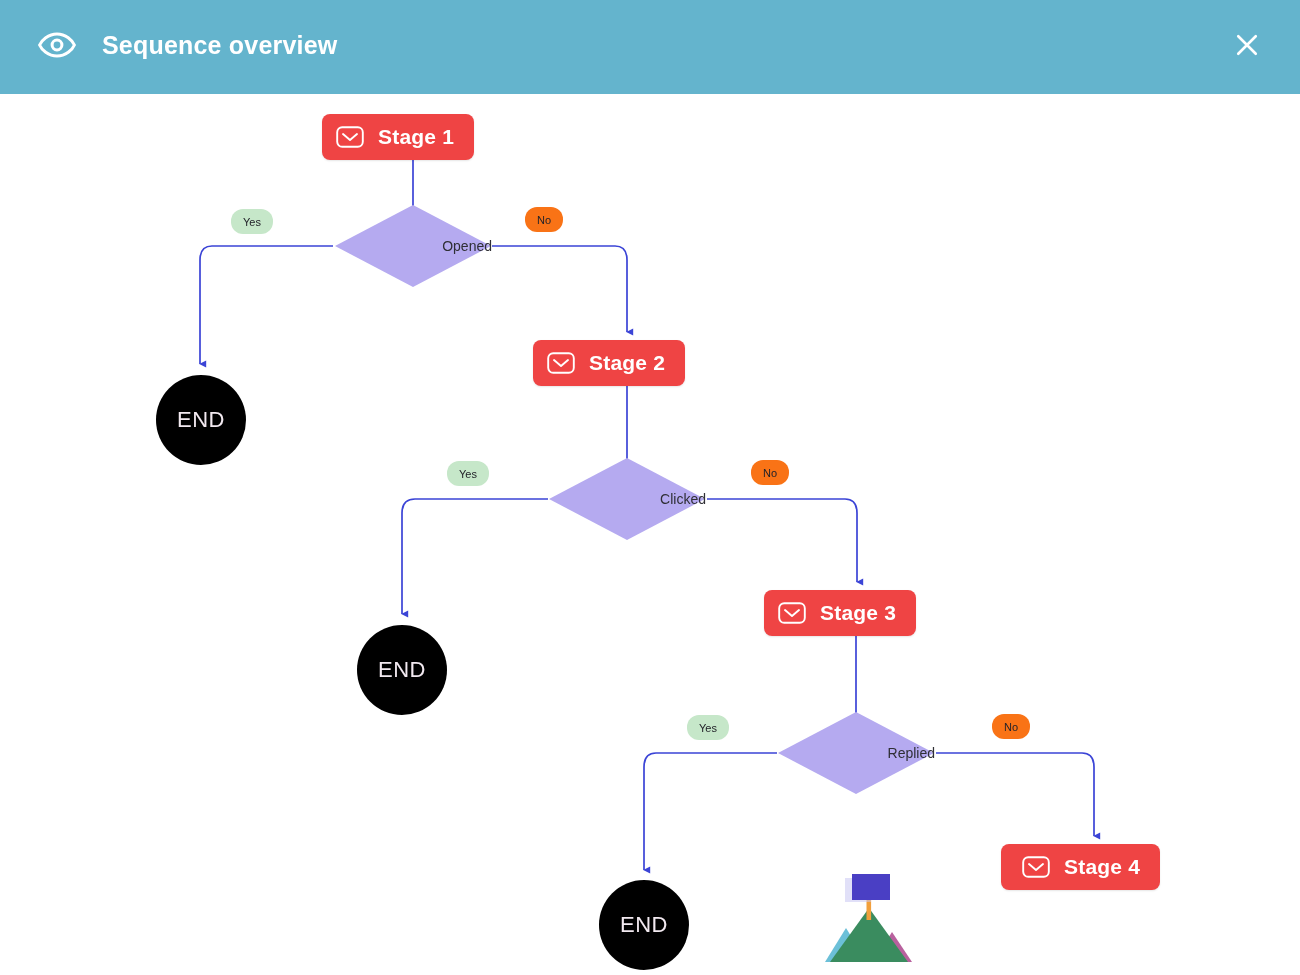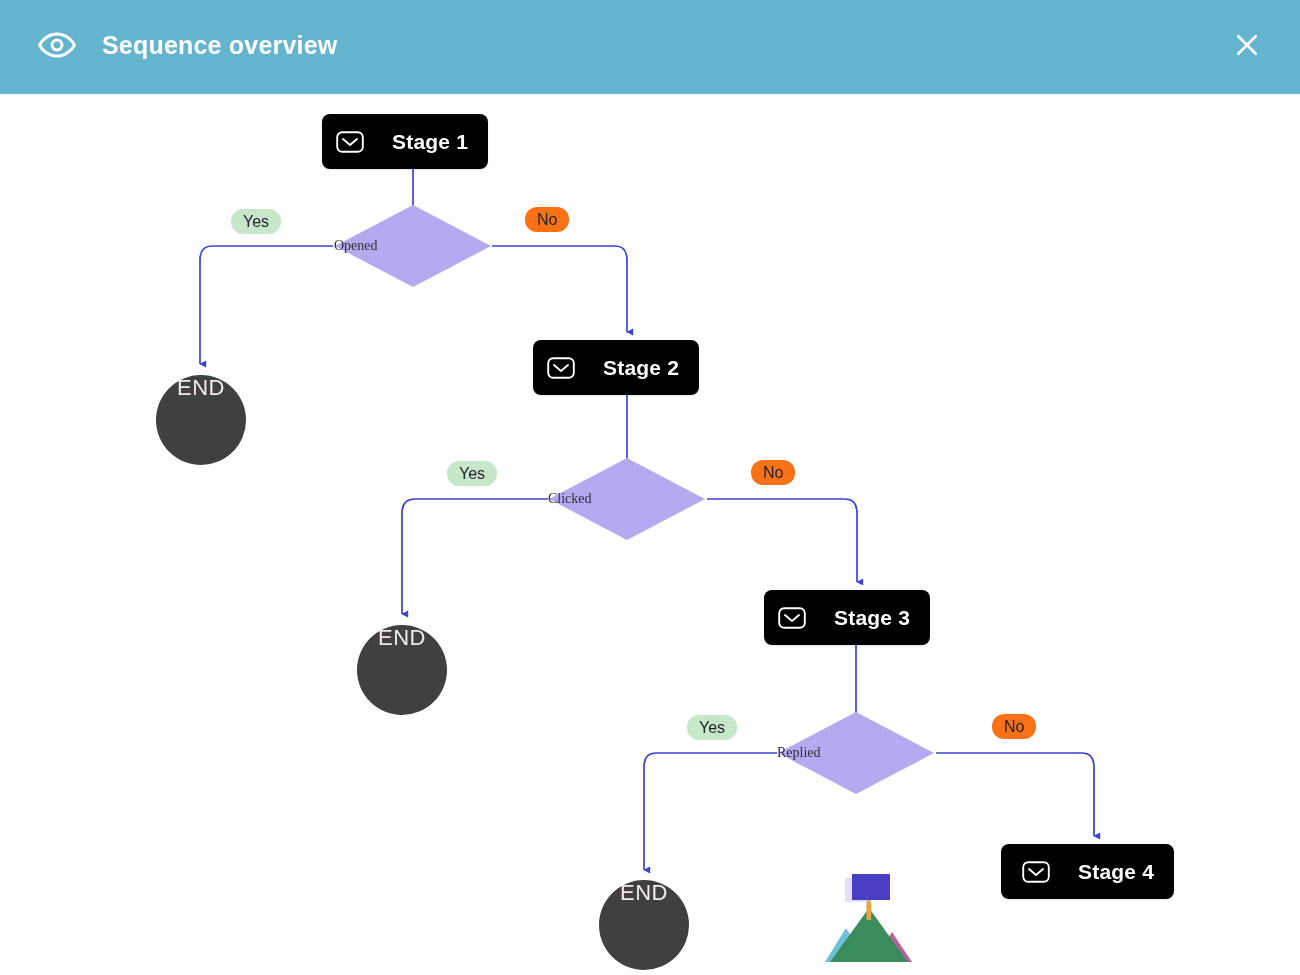--- a/index.html
+++ b/index.html
@@ -52,85 +52,84 @@
     position: absolute;
     left: 0; top: 0;
     width: 1300px; height: 881px;
     pointer-events: none;
   }
 
   
   .node { position: absolute; }
 
   .stage {
-    background: #000000;
+    background: #ef4444;
     border-radius: 8px;
-    height: 55px;
+    height: 46px;
     display: flex;
     align-items: center;
     padding: 0 20px 0 14px;
-    gap: 28px;
+    gap: 14px;
     box-shadow: 0 1px 2px rgba(0,0,0,0.10);
     cursor: pointer;
   }
   .stage .env {
     width: 28px; height: 22px;
     flex: 0 0 auto;
     display: block;
   }
   .stage .stage-label {
     color: #ffffff;
     font-size: 21px;
     font-weight: bold;
     white-space: nowrap;
     letter-spacing: 0.2px;
   }
 
   .diamond-wrap {
     width: 158px; height: 84px;
     display: flex;
     align-items: center;
-    justify-content: flex-start;
-    cursor: pointer;
-    font-family: Liberation Serif, serif;
+    justify-content: flex-end;
+    cursor: pointer;
   }
   .diamond-shape {
     position: absolute;
     left: 0; top: 0;
     width: 158px; height: 84px;
   }
   .diamond-wrap .cond-label {
     position: relative;
     color: #2f2f35;
     font-size: 14px;
     white-space: nowrap;
   }
 
   .end-node {
     border-radius: 50%;
-    background: #404040;
-    display: flex;
-    align-items: flex-start;
+    background: #000000;
+    display: flex;
+    align-items: center;
     justify-content: center;
     cursor: pointer;
   }
   .end-node .end-label {
     color: #f2e9f0;
     font-size: 22px;
     letter-spacing: 0.5px;
   }
 
   .badge {
     border-radius: 12px;
     height: 25px;
     padding: 0 12px;
     display: flex;
     align-items: center;
     justify-content: center;
-    font-size: 16px;
+    font-size: 11px;
     color: #23232a;
     white-space: nowrap;
   }
   .badge-yes { background: #c6e7c9; }
   .badge-no  { background: #f97316; }
 
   
   .watermark {
     position: absolute;
     left: 824px; top: 772px;

